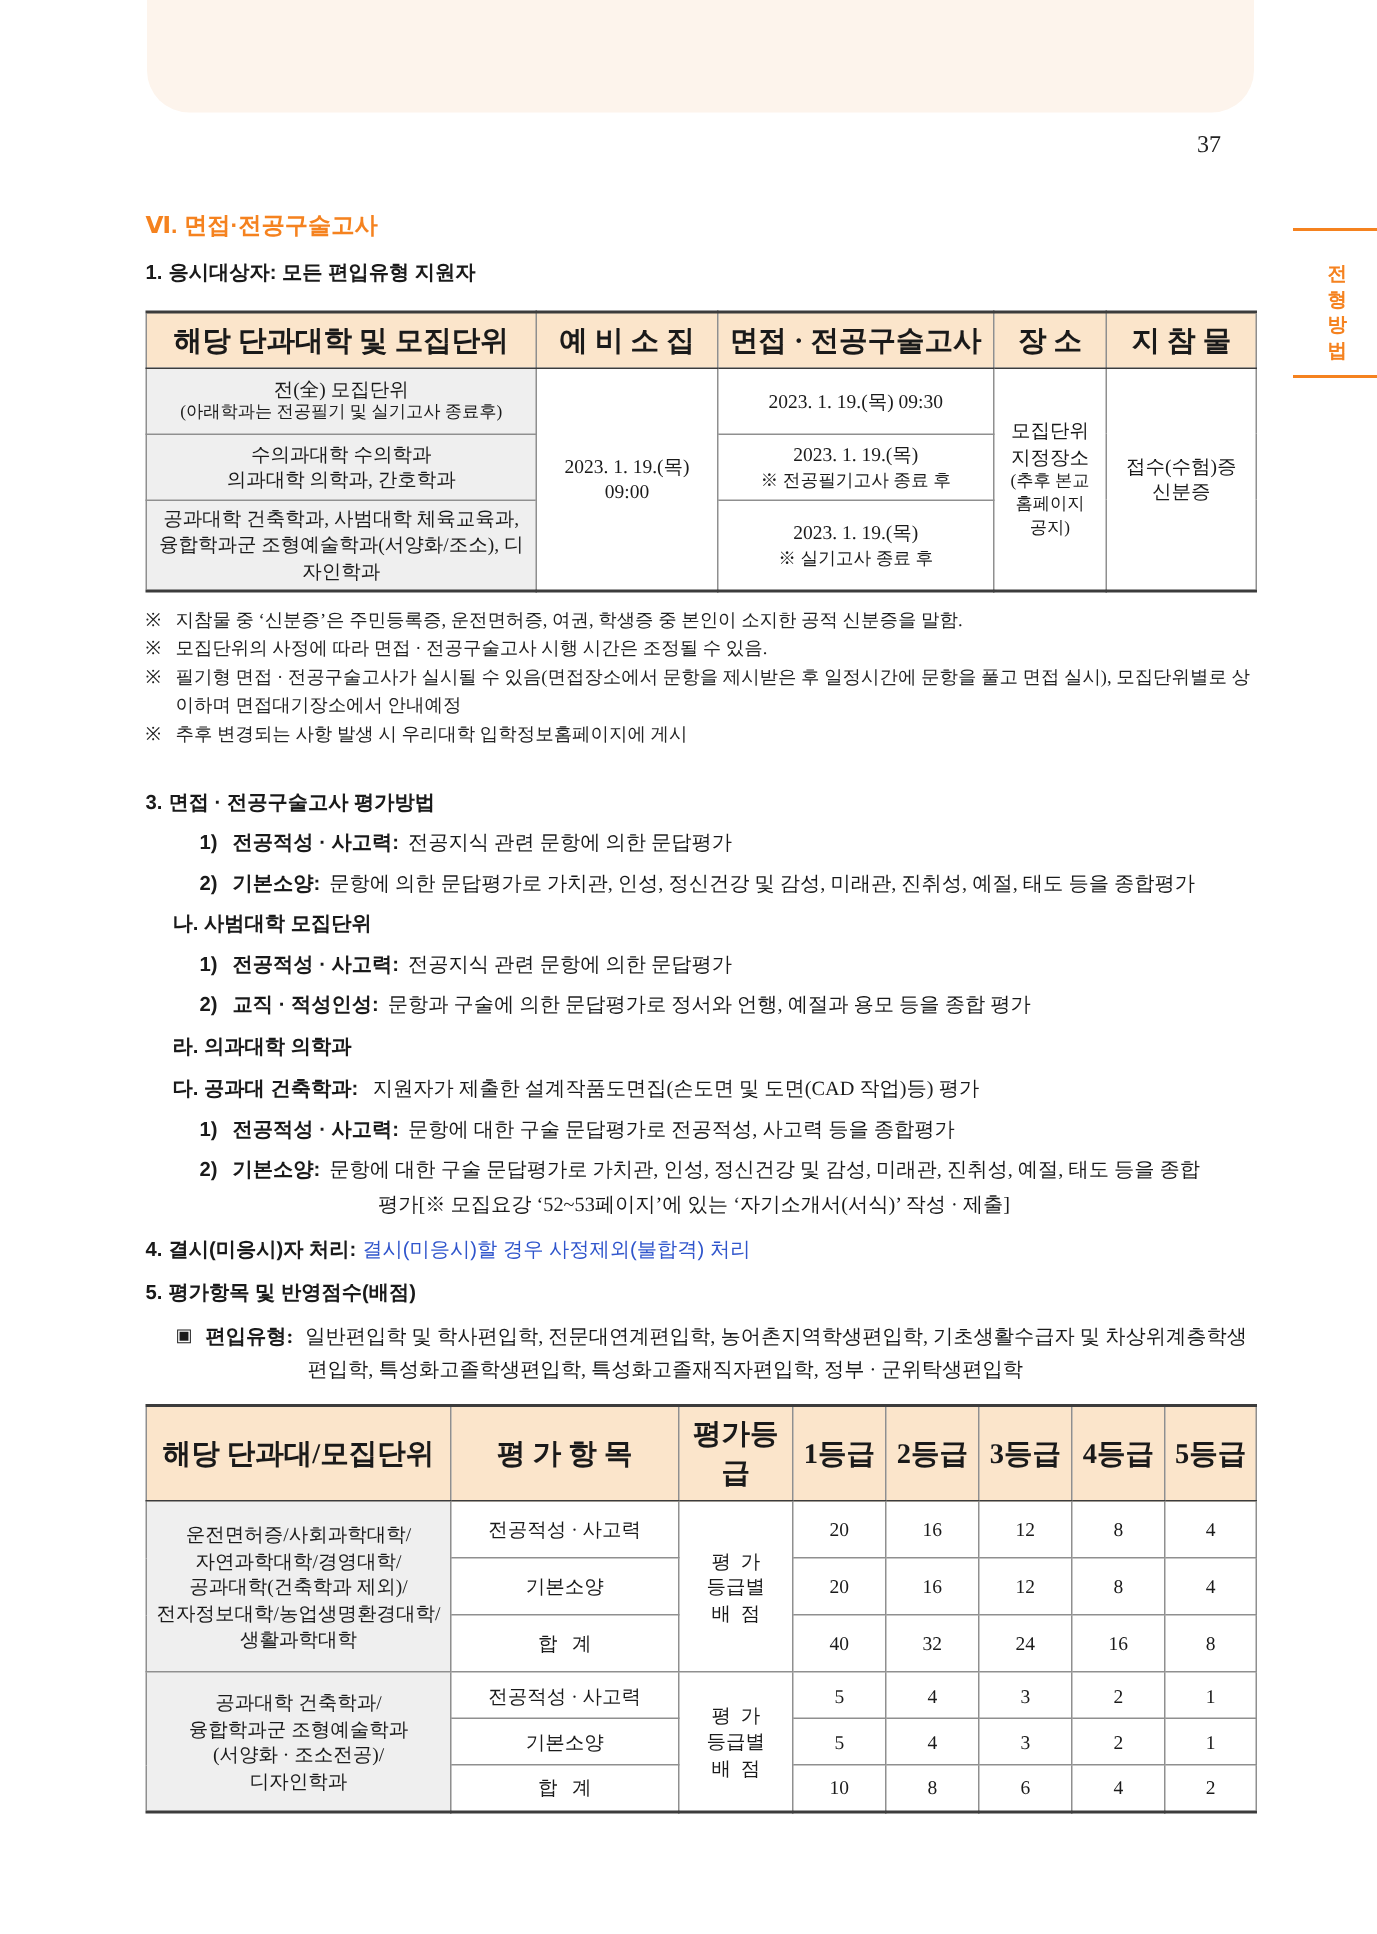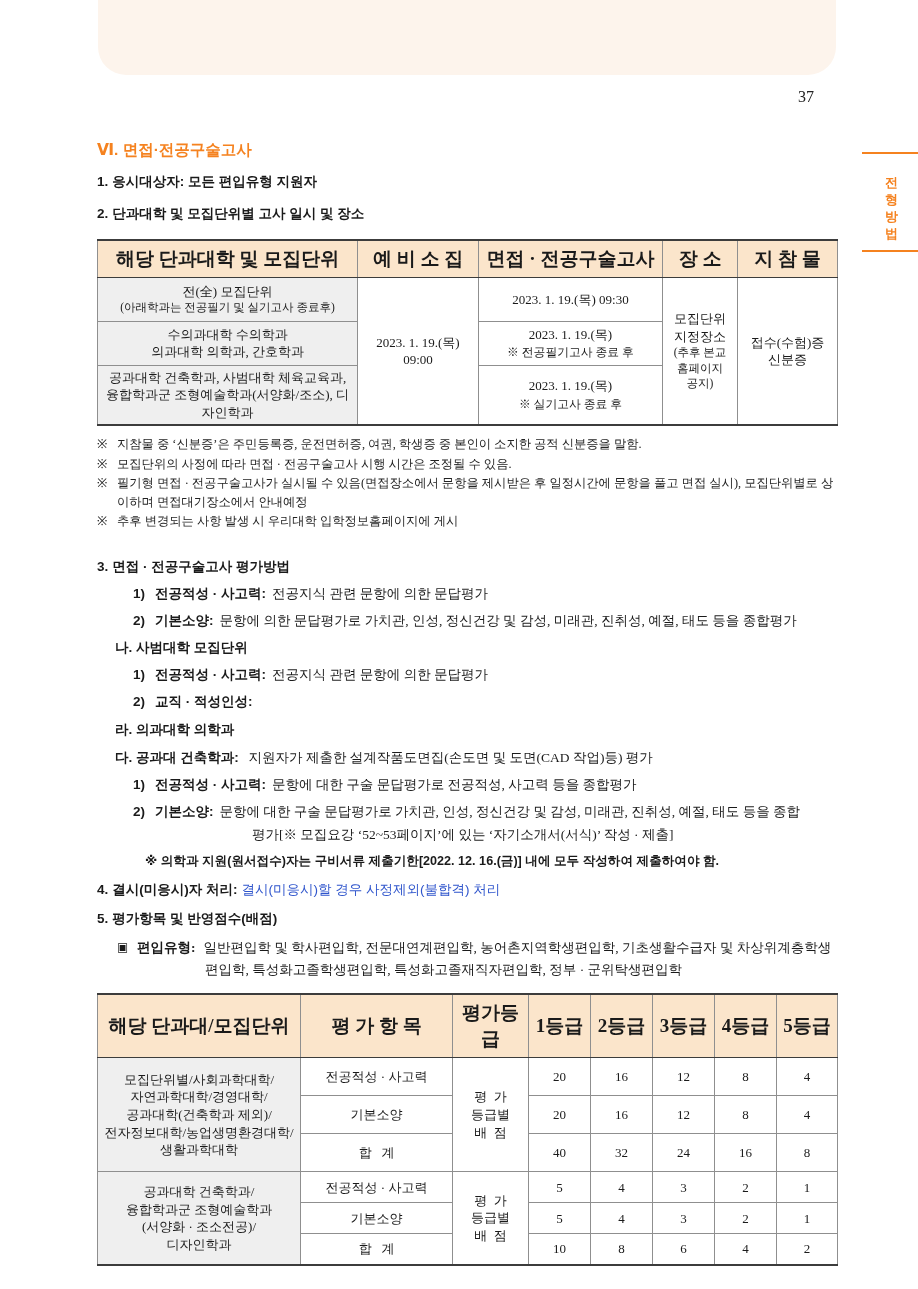--- a/index.html
+++ b/index.html
@@ -95,23 +95,20 @@
 <div class="tabtext">전형방법</div>
 <div class="tabline bottom"></div>
 
 <div class="content">
 
   <div class="title">Ⅵ. 면접·전공구술고사</div>
 
   <div class="h-item">
     <span class="num">1.</span><span>응시대상자: 모든 편입유형 지원자</span>
   </div>
-  <div class="h-item">
-    <span class="num">2.</span><span>단과대학 및 모집단위별 고사 일시 및 장소</span>
-  </div>
 
   <div class="t-wrap">
     <table class="t1">
       <colgroup>
         <col style="width:260px">
           <col style="width:121px">
           <col style="width:184px">
           <col style="width:75px">
           <col style="width:100px">
       </colgroup>
@@ -210,20 +207,21 @@
     <span class="lb">사범대학 모집단위</span>
   </div>
   <div class="lv2 sec">
     <span class="mk">1)</span>
     <span class="lb">전공적성 · 사고력:</span>
     <span class="tx">전공지식 관련 문항에 의한 문답평가</span>
   </div>
   <div class="lv2 sec">
     <span class="mk">2)</span>
     <span class="lb">교직 · 적성인성:</span>
+    <span class="tx">문항과 구술에 의한 문답평가로 정서와 언행, 예절과 용모 등을 종합 평가</span>
   </div>
 
   <div class="lv1 sec">
     <span class="mk">라.</span>
     <span class="lb">의과대학 의학과</span>
   </div>
 
   <div class="lv1 sec">
     <span class="mk">다.</span>
     <span class="lb">공과대 건축학과:</span>
@@ -233,21 +231,20 @@
     <span class="mk">1)</span>
     <span class="lb">전공적성 · 사고력:</span>
     <span class="tx">문항에 대한 구술 문답평가로 전공적성, 사고력 등을 종합평가</span>
   </div>
   <div class="lv2 sec">
     <span class="mk">2)</span>
     <span class="lb">기본소양:</span>
     <span class="tx">문항에 대한 구술 문답평가로 가치관, 인성, 정신건강 및 감성, 미래관, 진취성, 예절, 태도 등을 종합</span>
   </div>
   <div class="cont2 sec">평가[※  모집요강 ‘52~53페이지’에 있는 ‘자기소개서(서식)’ 작성 · 제출]</div>
-  <div class="mednote">※  의학과 지원(원서접수)자는 구비서류 제출기한[2022. 12. 16.(금)] 내에 모두 작성하여 제출하여야 함.</div>
 
   <div class="h-item sec">
     <span class="num">4.</span><span>결시(미응시)자 처리:</span><span class="blue">결시(미응시)할 경우 사정제외(불합격) 처리</span>
   </div>
 
   <div class="h-item sec">
     <span class="num">5.</span><span>평가항목 및 반영점수(배점)</span>
   </div>
   <div class="sec5-line">
     <span class="mk">▣</span>
@@ -274,21 +271,21 @@
         <th>평 가 항 목</th>
         <th>평가등급</th>
         <th>1등급</th>
         <th>2등급</th>
         <th>3등급</th>
         <th>4등급</th>
         <th>5등급</th>
       </tr>
       <tr class="g1">
         <td class="unitcol" rowspan="3">
-          <div>모집단위별/사회과학대학/</div>
+          <div>운전면허증/사회과학대학/</div>
           <div>자연과학대학/경영대학/</div>
           <div>공과대학(건축학과 제외)/</div>
           <div>전자정보대학/농업생명환경대학/</div>
           <div>생활과학대학</div>
         </td>
         <td>전공적성 · 사고력</td>
         <td rowspan="3">
           <div class="pre">평  가</div>
           <div class="pre">등급별</div>
           <div class="pre">배  점</div>

